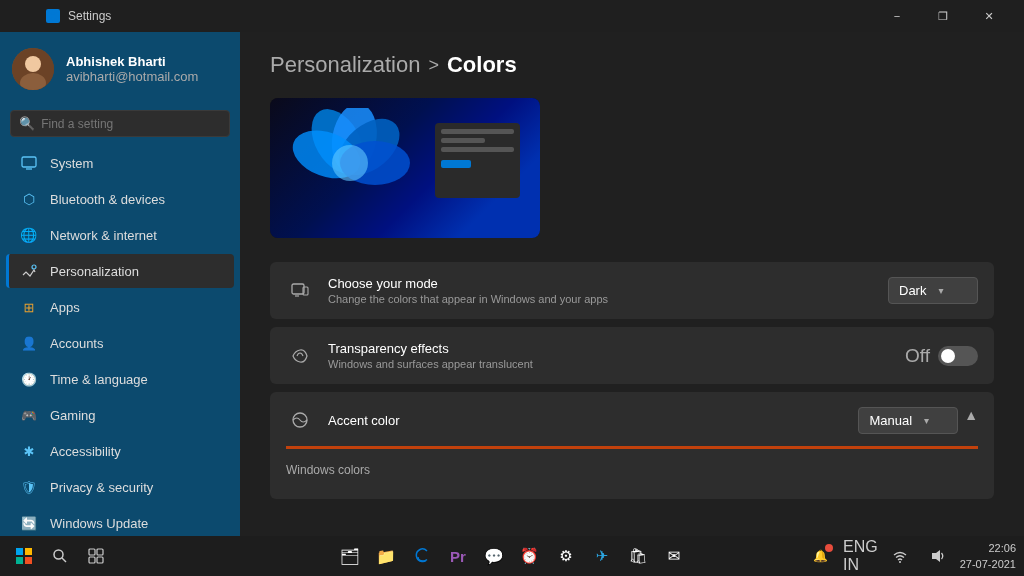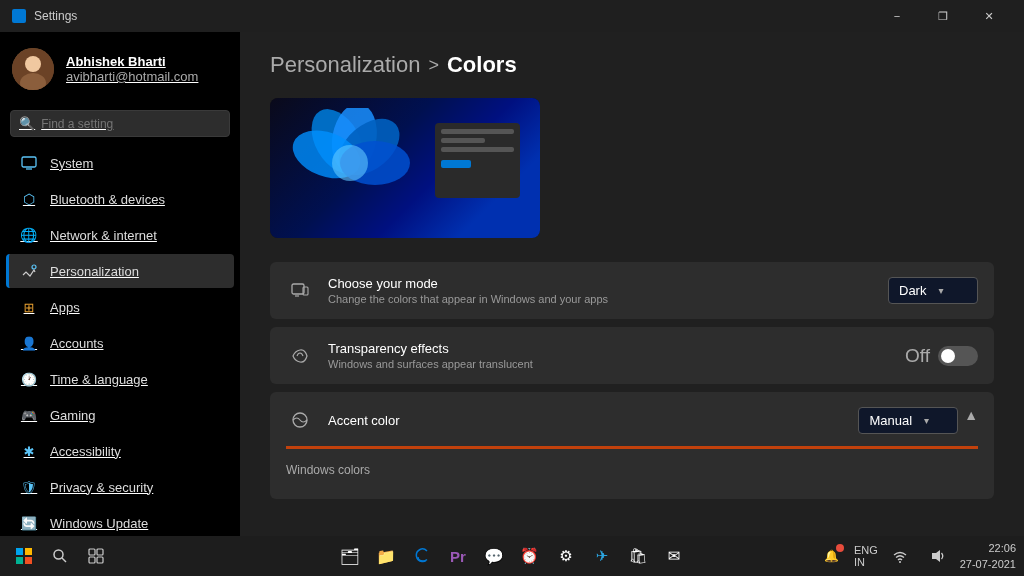--- a/index.html
+++ b/index.html
@@ -21,20 +21,21 @@
       display: flex;
       align-items: center;
       padding: 0 12px;
       justify-content: space-between;
       flex-shrink: 0;
     }
     .titlebar-left {
       display: flex;
       align-items: center;
       gap: 8px;
+      margin-left: 34px;
     }
     .titlebar-icon {
       width: 14px;
       height: 14px;
       background: #0078d4;
       border-radius: 2px;
     }
     .titlebar-title {
       font-size: 12px;
       color: #ccc;
@@ -59,27 +60,26 @@
     
     .main-container {
       display: flex;
       flex: 1;
       overflow: hidden;
     }
 
     
     .sidebar {
       width: 240px;
-      background: #000000;
+      background: #0c4a6e;
       display: flex;
       flex-direction: column;
       flex-shrink: 0;
       overflow-y: auto;
       padding-bottom: 8px;
-      text-decoration: underline;
     }
 
     
     .user-profile {
       display: flex;
       align-items: center;
       padding: 16px 12px;
       gap: 12px;
     }
     .avatar {
@@ -264,21 +264,21 @@
     .settings-row-title { font-size: 13px; color: #fff; }
     .settings-row-desc { font-size: 11px; color: #999; margin-top: 2px; }
     .settings-row-control {
       display: flex;
       align-items: center;
       gap: 8px;
     }
 
     
     .dropdown {
-      background: #0f172a;
+      background: #404040;
       border: 1px solid #555;
       border-radius: 4px;
       padding: 5px 28px 5px 10px;
       color: #fff;
       font-size: 13px;
       position: relative;
       cursor: pointer;
       display: flex;
       align-items: center;
       gap: 8px;
@@ -668,21 +668,21 @@
     <div class="taskbar-icon" style="color:#2ca5e0; font-size:15px;">✈</div>
     <div class="taskbar-icon" style="font-size:15px;">🛍</div>
     <div class="taskbar-icon" style="font-size:15px;">✉</div>
   </div>
 
   <div class="taskbar-right">
     <div class="taskbar-icon" style="font-size:12px; position:relative;">
       <span>🔔</span>
       <span style="position:absolute; top:4px; right:4px; width:8px; height:8px; background:#e74c3c; border-radius:50%; font-size:0;"></span>
     </div>
-    <div style="font-size:11px; color:#ccc;">ENG<br>IN</div>
+    <div style="font-size:16px; color:#ccc;">ENG<br>IN</div>
     <div class="taskbar-icon">
       <svg width="16" height="16" viewBox="0 0 16 16" fill="none">
         <path d="M2 7 Q8 2 14 7" stroke="#ccc" stroke-width="1.3"></path>
         <path d="M4 9.5 Q8 6 12 9.5" stroke="#ccc" stroke-width="1.3"></path>
         <path d="M6 12 Q8 10 10 12" stroke="#ccc" stroke-width="1.3"></path>
         <circle cx="8" cy="14" r="1" fill="#ccc"></circle>
       </svg>
     </div>
     <div class="taskbar-icon">
       <svg width="16" height="16" viewBox="0 0 16 16" fill="none">

